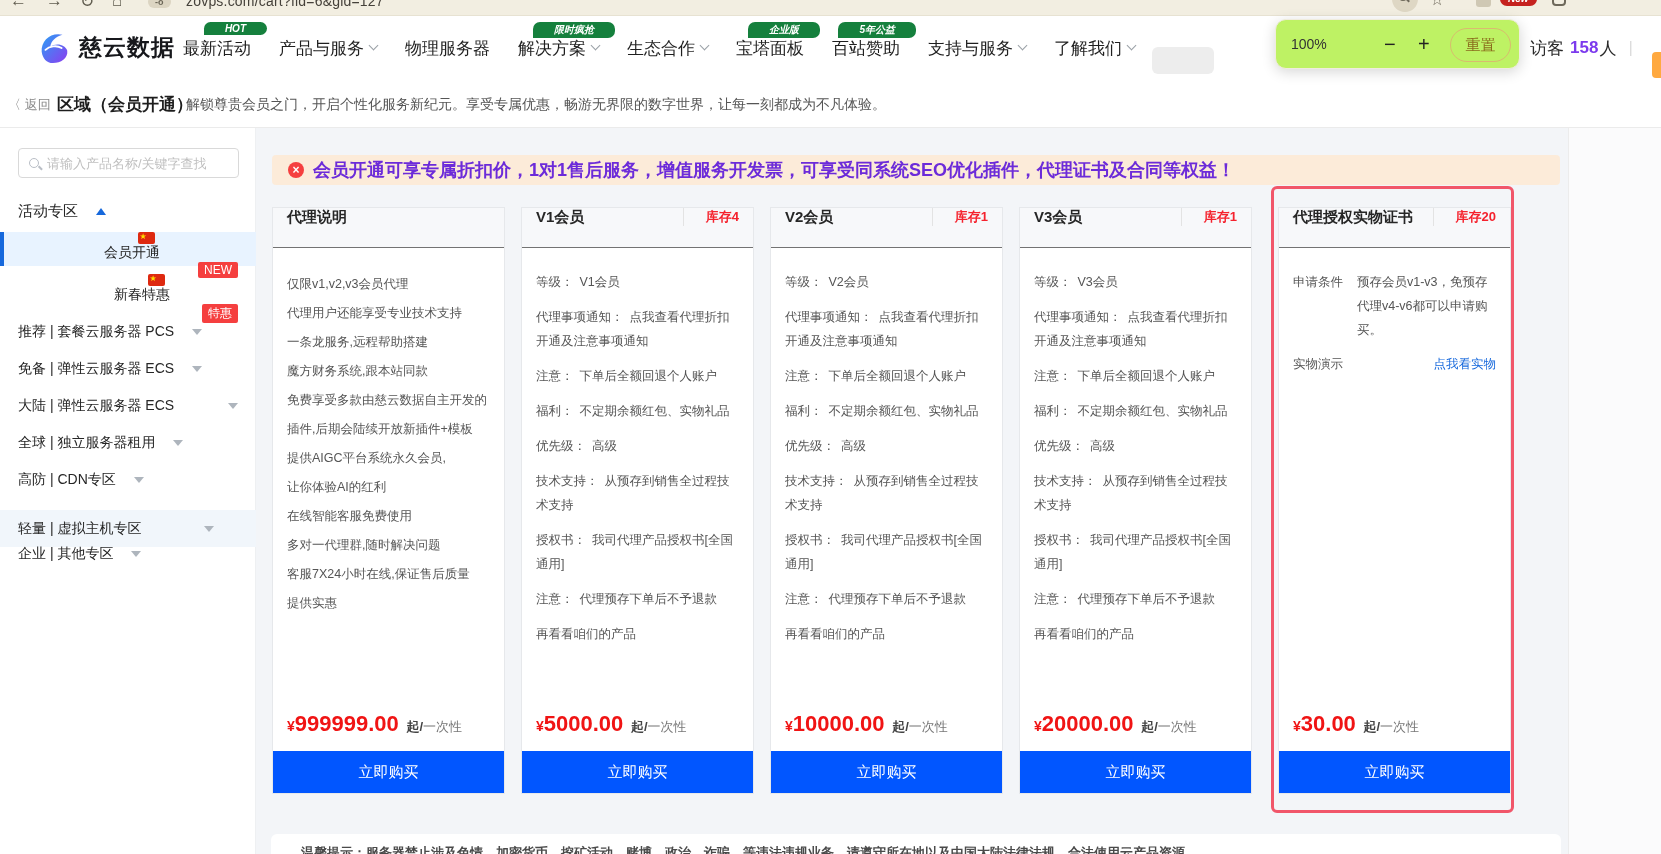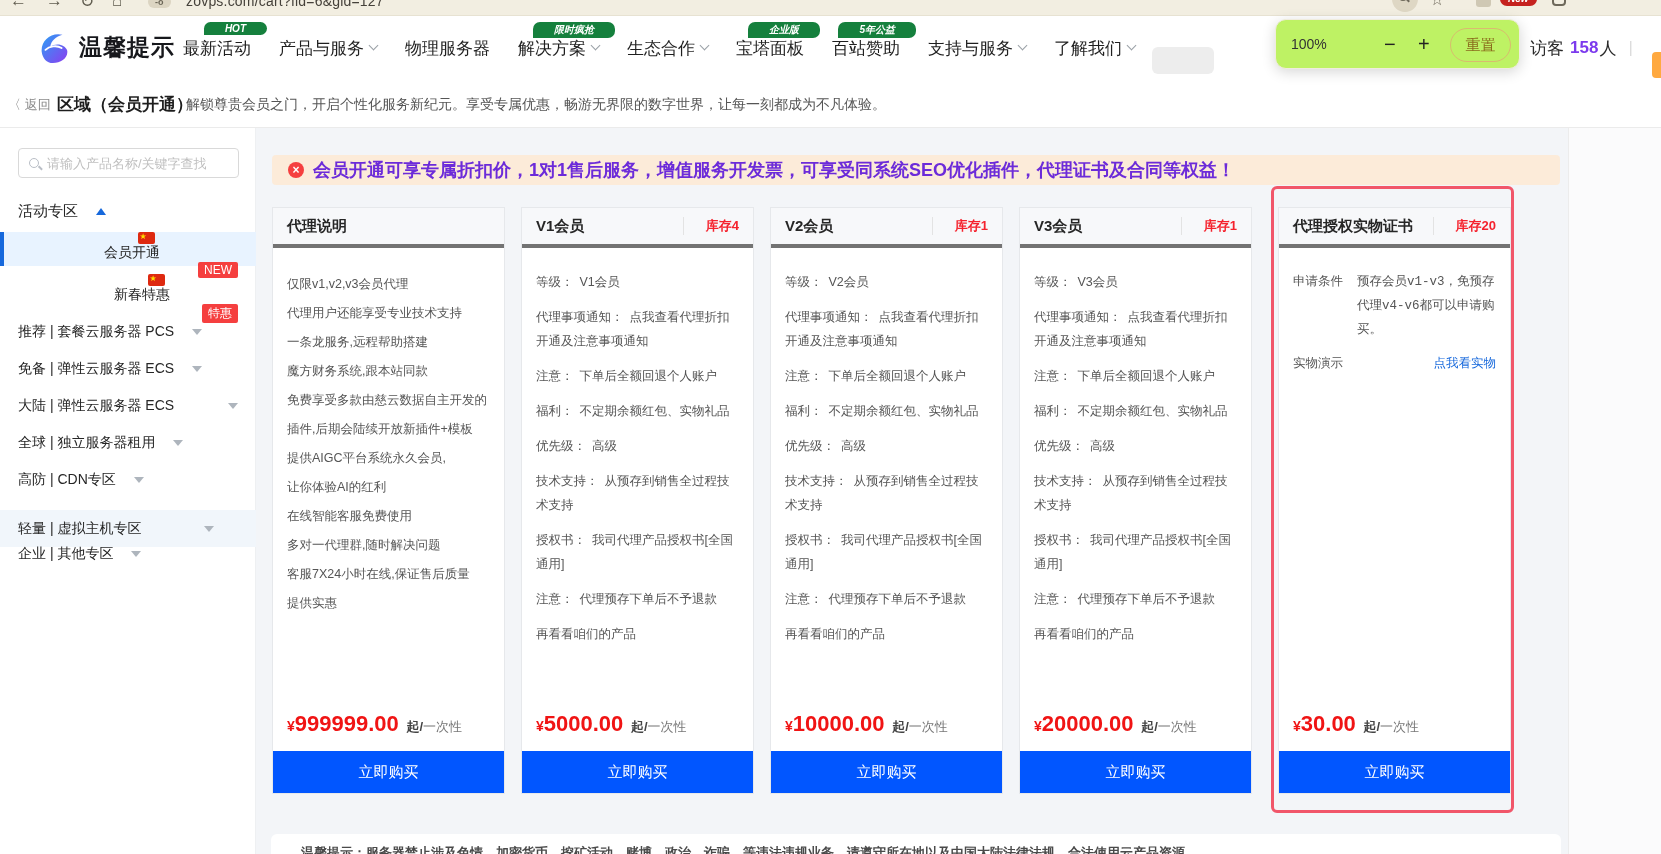--- a/index.html
+++ b/index.html
@@ -71,28 +71,28 @@
   
   .main-bg { position:absolute; left:256px; top:128px; width:1312px; height:726px; background:#f3f5f8; }
   .right-strip { position:absolute; left:1568px; top:128px; width:93px; height:726px; background:#fbfbfc; border-left:1px solid #ececec; }
   .notice-banner { position:absolute; left:272px; top:155px; width:1288px; height:30px; background:#fcebd9; border-radius:4px; display:flex; align-items:center; }
   .err-ic { width:16px; height:16px; border-radius:50%; background:#f53f3f; color:#fff; font-size:12px; font-weight:bold; line-height:16px; text-align:center; margin-left:16px; flex:none; }
   .notice-text { margin-left:9px; font-size:18px; font-weight:bold; color:#6c2bd9; }
 
   
   .card { position:absolute; top:207px; width:233px; height:587px; background:#fff; border:1px solid #e6e8eb; }
   .card:nth-of-type(1){left:272px} .card:nth-of-type(2){left:521px} .card:nth-of-type(3){left:770px} .card:nth-of-type(4){left:1019px} .card:nth-of-type(5){left:1278px}
-  .card-header { height:40px; background:#f7f8fa; border-bottom:4px solid #737373; display:flex; align-items:center; padding:0 14px; }
+  .card-header { height:40px; background:#f7f8fa; border-bottom:1px solid #737373; display:flex; align-items:flex-start; padding:0 14px; }
   .card-title { font-size:15px; font-weight:bold; color:#262626; }
   .card-stock { margin-left:auto; border-left:1px solid #e3e3e3; padding-left:22px; font-size:13px; font-weight:bold; color:#f5222d; }
   .card-body { padding:22px 14px 0; font-size:12.5px; color:#555; line-height:24px; overflow:hidden; }
   .card-body.plain { line-height:29px; }
   .row-kv { margin-bottom:11px; }
   .row-kv .k { margin-right:6px; }
-  .row-flex { display:flex; margin-bottom:10px;font-family:Liberation Mono, monospace; }
+  .row-flex { display:flex; margin-bottom:10px; }
   .row-flex .k { flex:none; width:58px; margin-right:6px; color:#555; }
   .row-flex .v { flex:1; }
   .row-flex .v.link { color:#1668dc; text-align:right; cursor:pointer; }
   .card-price { position:absolute; left:14px; bottom:56px; white-space:nowrap; }
   .cur { font-size:14px; font-weight:bold; color:#f01414; }
   .amt { font-size:22px; font-weight:bold; color:#f01414; }
   .sfx { font-size:13px; font-weight:bold; color:#444; margin-left:4px; }
   .unit { font-size:13px; color:#777; }
   .buy-btn { position:absolute; left:0; bottom:0; width:100%; height:42px; background:#0156ff; color:#fff; font-size:15px; border:none; cursor:pointer; font-family:inherit; }
 
@@ -127,21 +127,21 @@
       <svg width="36" height="36" viewBox="0 0 38 38">
         <defs>
             <linearGradient id="lg" x1="0" y1="0" x2="1" y2="1">
           <stop offset="0" stop-color="#2aa0f5"></stop>
               <stop offset="1" stop-color="#8b3df0"></stop>
         </linearGradient>
           </defs>
         <path d="M6 24 C5 12 16 3 28 6 C21 8 16 12 15 19 C22 14 31 17 33 23 C34 31 26 36 18 36 C11 36 7 31 6 24 Z" fill="url(#lg)"></path>
         <path d="M10 22 C14 18 22 17 27 20" stroke="#fff" stroke-width="2" fill="none" stroke-linecap="round"></path>
       </svg>
-      <span class="logo-text">温馨提示</span>
+      <span class="logo-text">慈云数据</span>
     </div>
     <nav class="main-nav">
   <div class="nav-item">
     <span class="nav-label">最新活动</span>
     <span class="nav-badge">HOT</span>
 
   </div>
 
   <div class="nav-item">
     <span class="nav-label">产品与服务</span>

